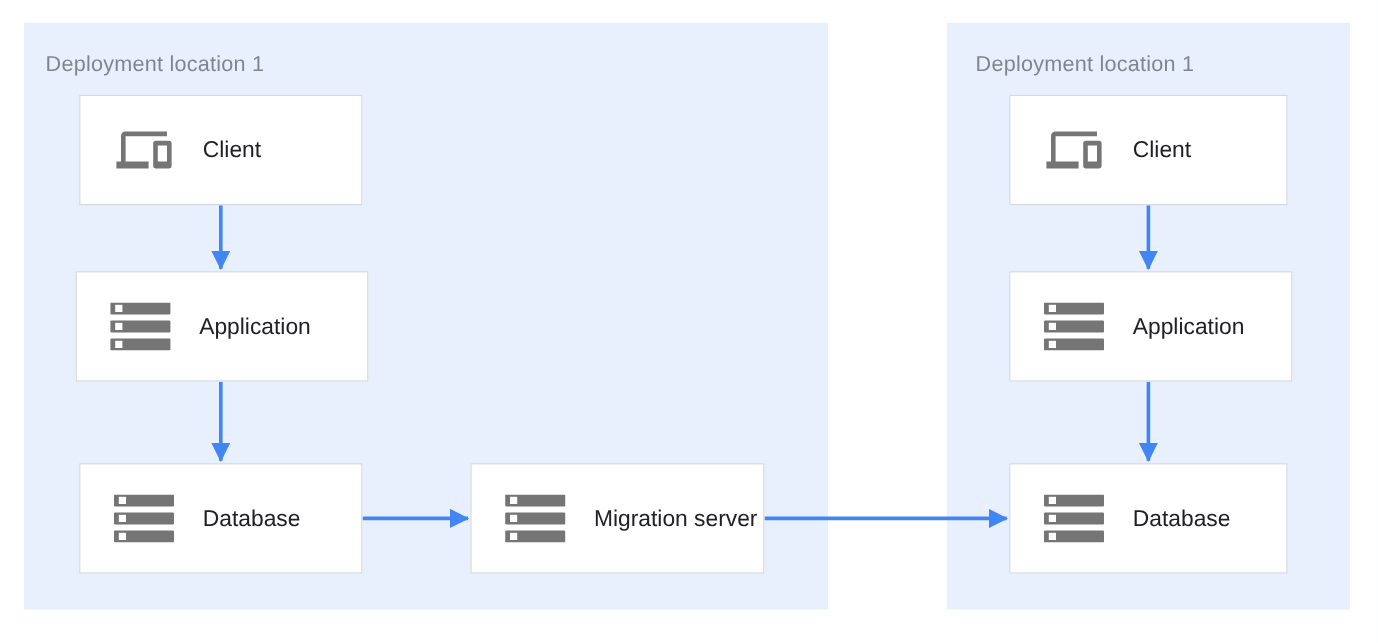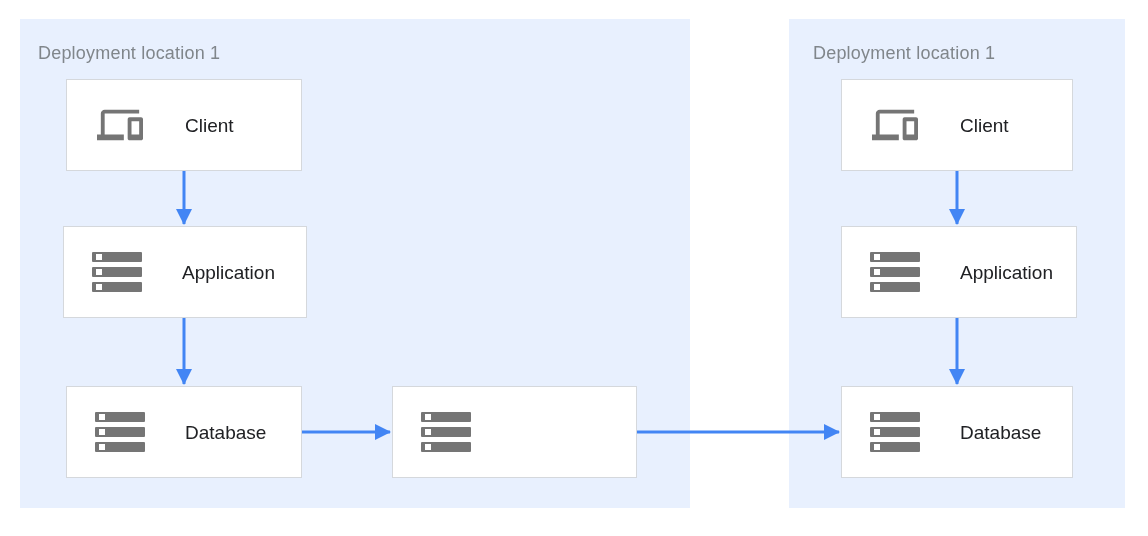--- a/index.html
+++ b/index.html
@@ -39,21 +39,20 @@
   .region-1 .region-title { left: 18px; }
   .region-2 .region-title { left: 24px; }
   .node {
     position: absolute;
     display: flex;
     align-items: center;
     background: var(--node-background);
     border: 1px solid var(--node-border);
     padding-left: 24px;
     height: 92px;
-    gap: 16px;
   }
   .node .icon {
     width: 58px;
     display: flex;
     align-items: center;
     justify-content: center;
     flex: 0 0 58px;
     margin-right: 20px;
   }
   .node .icon svg { display: block; }
@@ -148,20 +147,21 @@
     <span class="icon">
       <svg width="52" height="40" viewBox="0 0 50 40">
         <rect class="icon-fill" x="0" y="0" width="50" height="10" rx="1"></rect>
         <rect class="icon-fill" x="0" y="15" width="50" height="10" rx="1"></rect>
         <rect class="icon-fill" x="0" y="30" width="50" height="10" rx="1"></rect>
         <rect class="icon-hole" x="4" y="2" width="6" height="6"></rect>
         <rect class="icon-hole" x="4" y="17" width="6" height="6"></rect>
         <rect class="icon-hole" x="4" y="32" width="6" height="6"></rect>
       </svg>
     </span>
+    <span class="label">Migration server</span>
   </div>
 
   <div class="node node-loc2-client">
     <span class="icon">
       <svg width="56" height="46" viewBox="0 0 24 24">
         <path class="icon-fill" d="M4 6h18V4H4c-1.1 0-2 .9-2 2v11H0v3h14v-3H4V6zm19 2h-6c-.55 0-1 .45-1 1v10c0 .55.45 1 1 1h6c.55 0 1-.45 1-1V9c0-.55-.45-1-1-1zm-1 9h-4v-7h4v7z"></path>
       </svg>
     </span>
     <span class="label">Client</span>
   </div>

